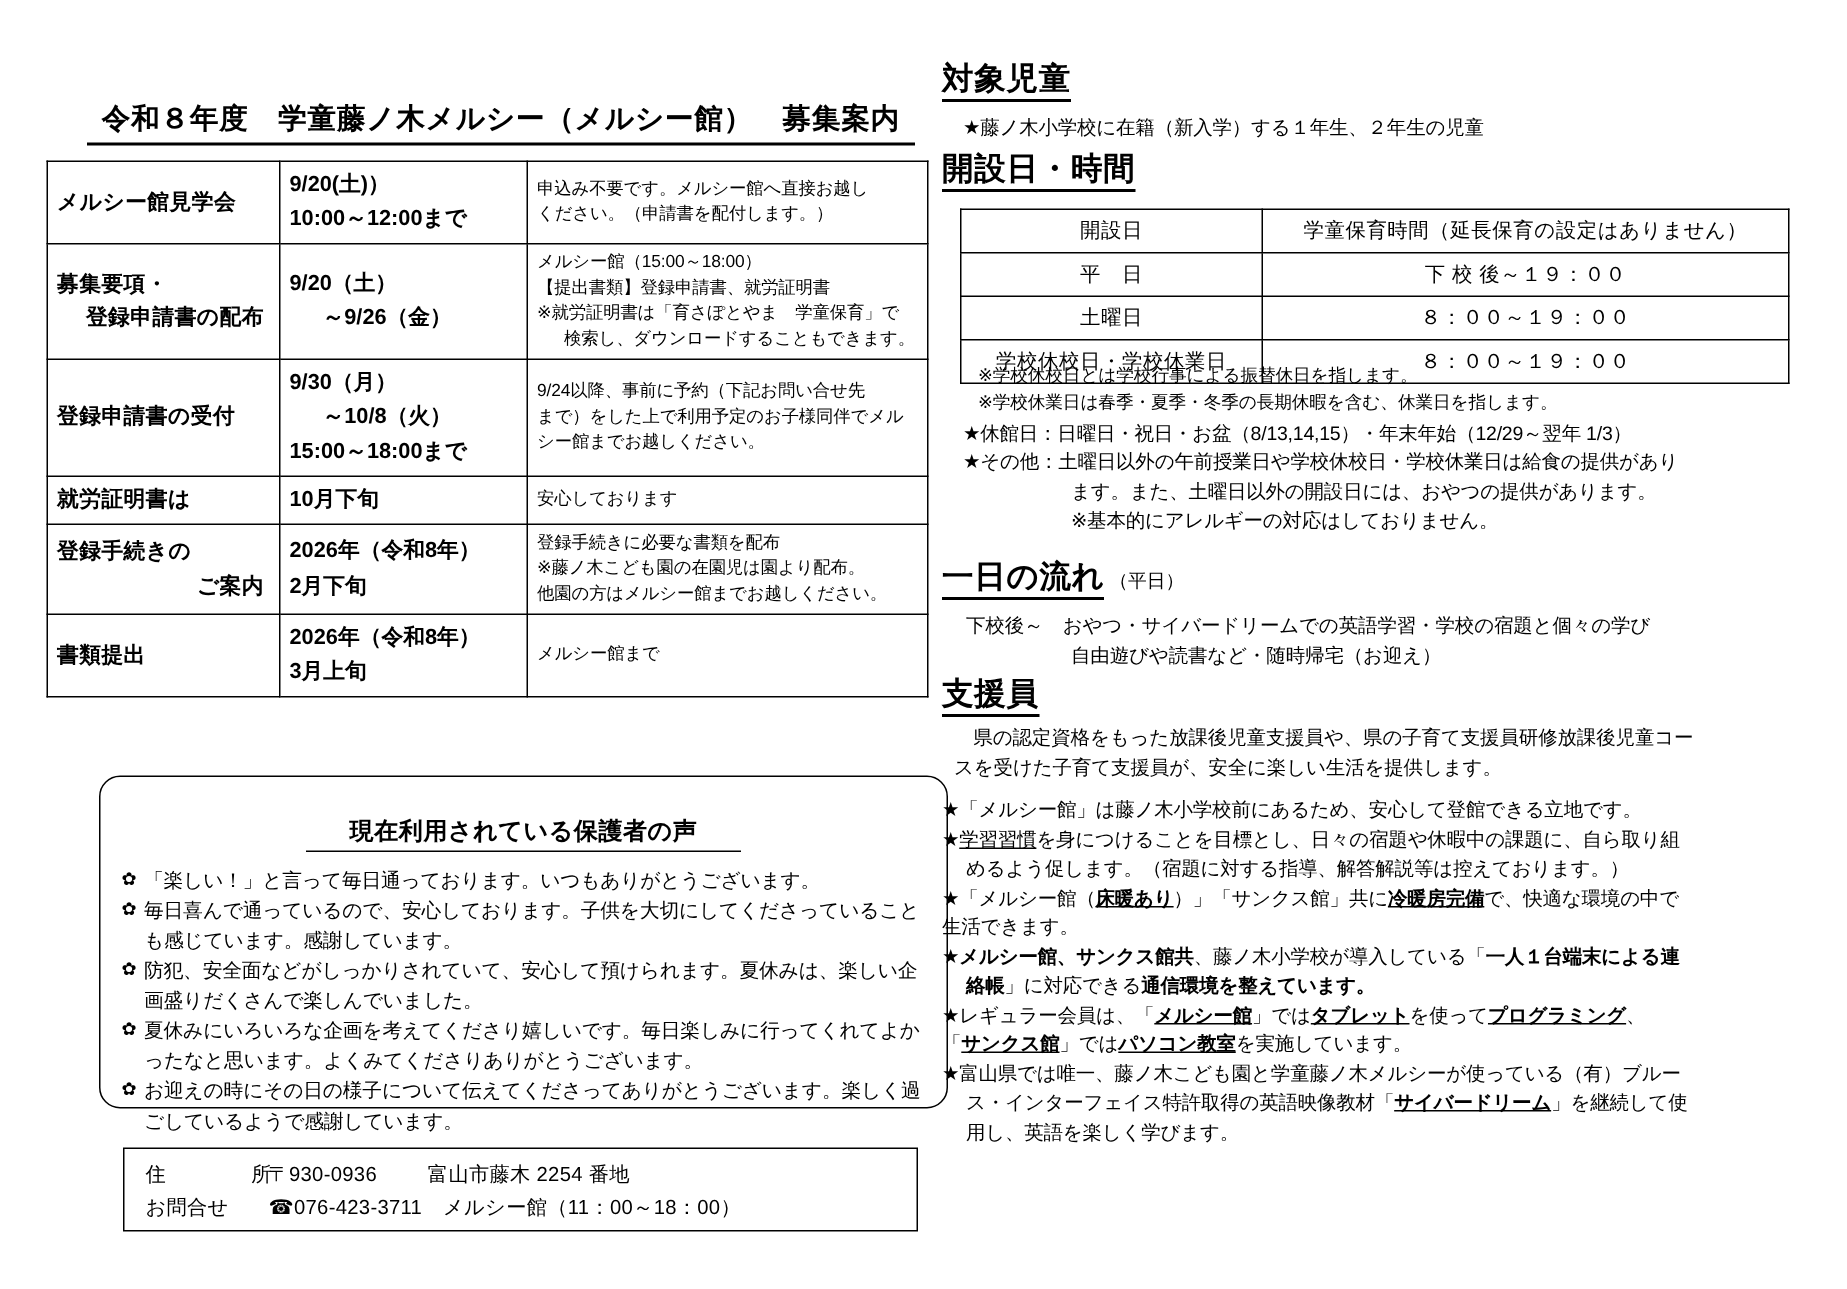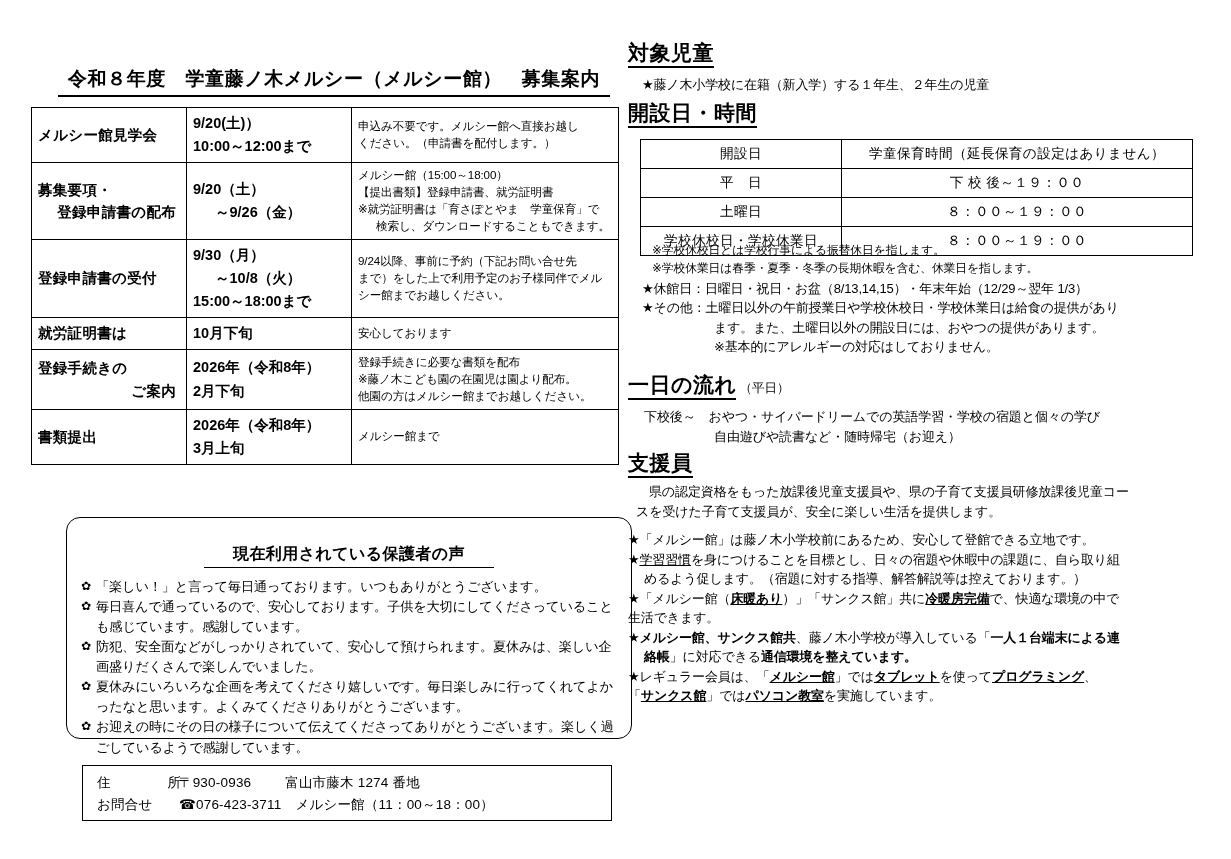--- a/index.html
+++ b/index.html
@@ -317,21 +317,21 @@
           <div class="voice-item"><span class="voice-bullet">✿</span><span>夏休みにいろいろな企画を考えてくださり嬉しいです。毎日楽しみに行ってくれてよかったなと思います。よくみてくださりありがとうございます。</span></div>
           <div class="voice-item"><span class="voice-bullet">✿</span><span>お迎えの時にその日の様子について伝えてくださってありがとうございます。楽しく過ごしているようで感謝しています。</span></div>
         </div>
     </div>
 
     <div class="addr-box">
       <div class="addr-line">
         <span class="addr-key sp">住　　所</span>
         <span>〒930-0936</span>
         <span style="display:inline-block;width:26px"></span>
-        <span>富山市藤木 1274 番地</span>
+        <span>富山市藤木 2254 番地</span>
       </div>
       <div class="addr-line">
         <span class="addr-key">お問合せ</span>
         <span>☎</span><span>076-423-3711</span>
         <span style="display:inline-block;width:6px"></span>
         <span>メルシー館（11：00～18：00）</span>
       </div>
     </div>
 
   </div>
@@ -409,17 +409,22 @@
             <div class="star-item"><span>生活できます。</span></div>
           </div>
           <div>
             <div class="star-item"><b class="bd">★メルシー館、サンクス館共</b><span>、藤ノ木小学校が導入している「</span><b class="bd">一人１台端末による連</b></div>
             <div class="star-item" style="padding-left: 16px;"><b class="bd">絡帳</b><span>」に対応できる</span><b class="bd">通信環境を整えています。</b></div>
           </div>
           <div>
             <div class="star-item"><span>★レギュラー会員は、「</span><span class="ulb">メルシー館</span><span>」では</span><span class="ulb">タブレット</span><span>を使って</span><span class="ulb">プログラミング</span><span>、</span></div>
             <div class="star-item"><span>「</span><span class="ulb">サンクス館</span><span>」では</span><span class="ulb">パソコン教室</span><span>を実施しています。</span></div>
           </div>
+          <div>
+            <div class="star-item"><span>★富山県では唯一、藤ノ木こども園と学童藤ノ木メルシーが使っている（有）ブルー</span></div>
+            <div class="star-item" style="padding-left: 16px;"><span>ス・インターフェイス特許取得の英語映像教材「</span><span class="ulb">サイバードリーム</span><span>」を継続して使</span></div>
+            <div class="star-item" style="padding-left: 16px;"><span>用し、英語を楽しく学びます。</span></div>
+          </div>
         </div>
     </div>
 
   </div>
 </div>
 
 </body></html>

